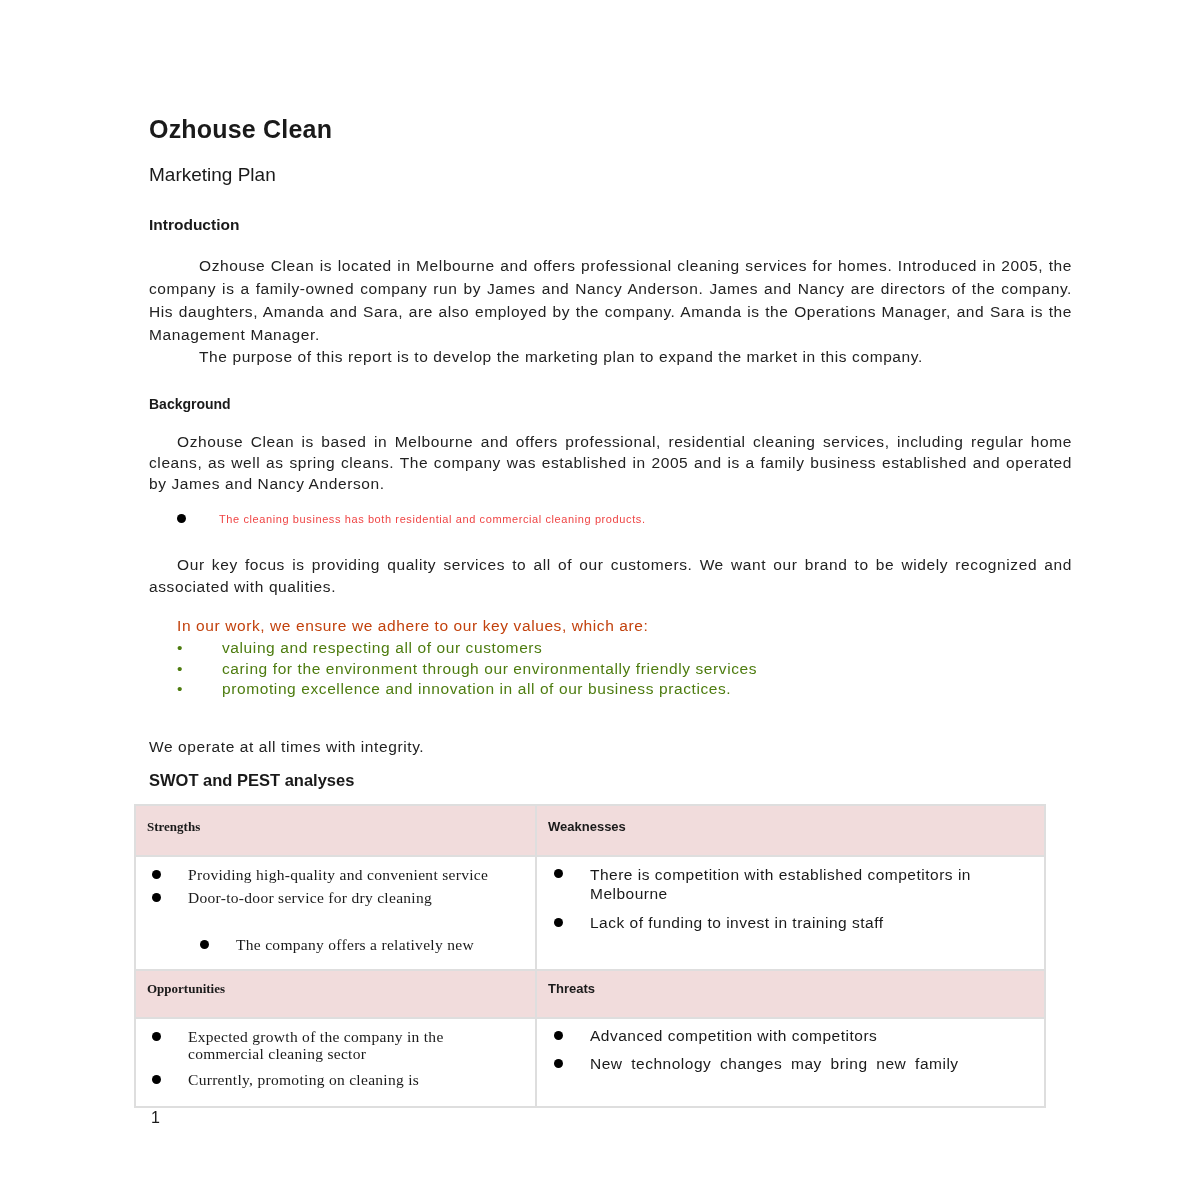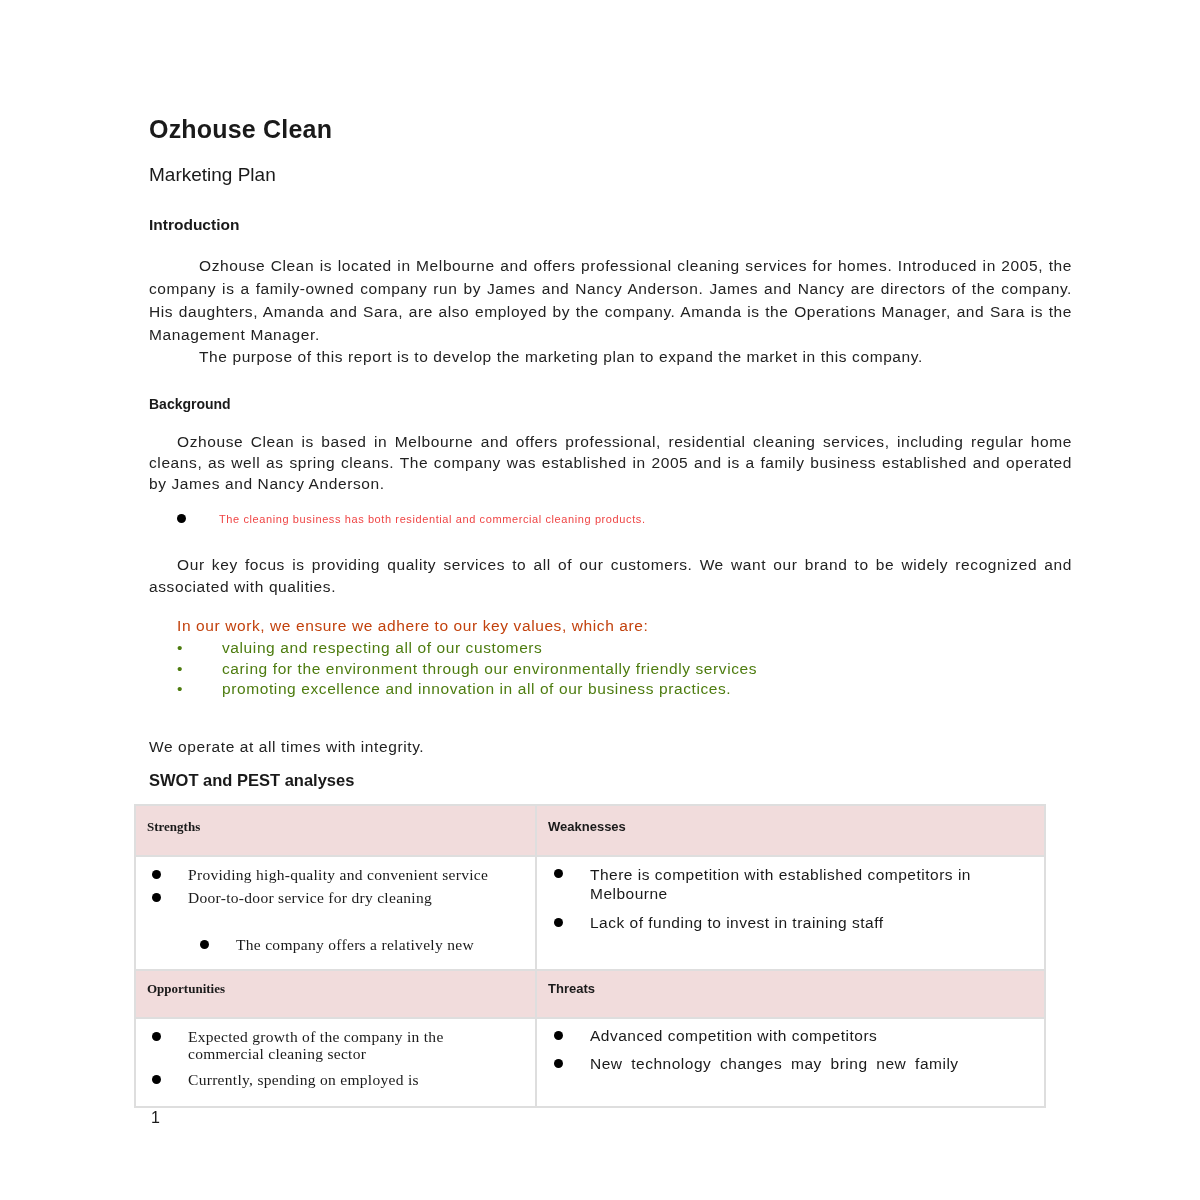--- a/index.html
+++ b/index.html
@@ -96,21 +96,21 @@
   </div>
   <div class="item sans" style="left:590px; top:914px; width:445px;">
     <span class="dot"></span><span>Lack of funding to invest in training staff</span>
   </div>
 
   <div class="hdr-label serif" style="left:147px; top:981px;">Opportunities</div>
   <div class="item serif" style="left:188px; top:1028px; width:330px;">
     <span class="dot"></span><span>Expected growth of the company in the commercial cleaning sector</span>
   </div>
   <div class="item serif" style="left:188px; top:1071px; width:330px;">
-    <span class="dot"></span><span>Currently, spending on employed is</span>
+    <span class="dot"></span><span>Currently, promoting on cleaning is</span>
   </div>
 
   <div class="hdr-label sans" style="left:548px; top:981px;">Threats</div>
   <div class="item sans" style="left:590px; top:1027px; width:445px;">
     <span class="dot"></span><span>Advanced competition with competitors</span>
   </div>
   <div class="item sans" style="left:590px; top:1055px; width:445px; word-spacing:4px;">
     <span class="dot"></span><span>New technology changes may bring new family</span>
   </div>
 

